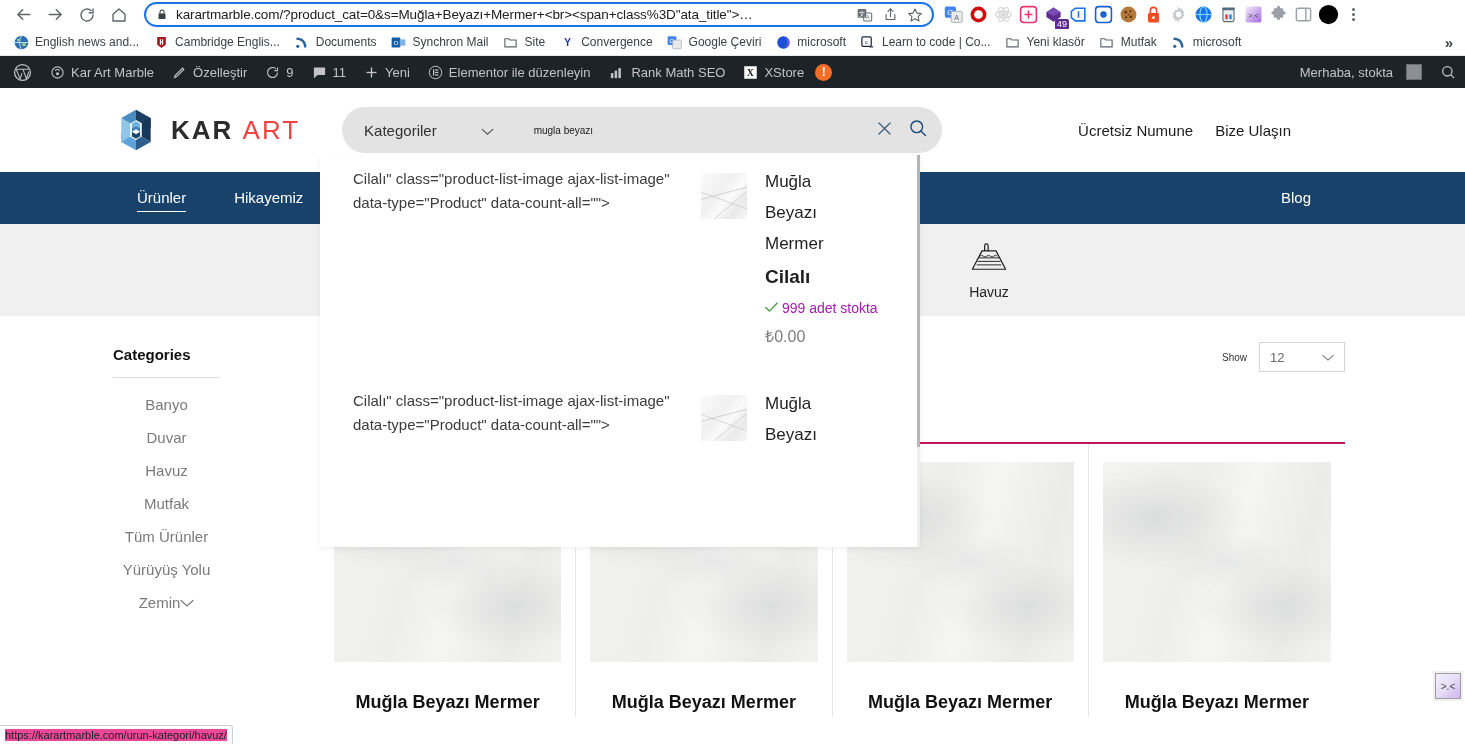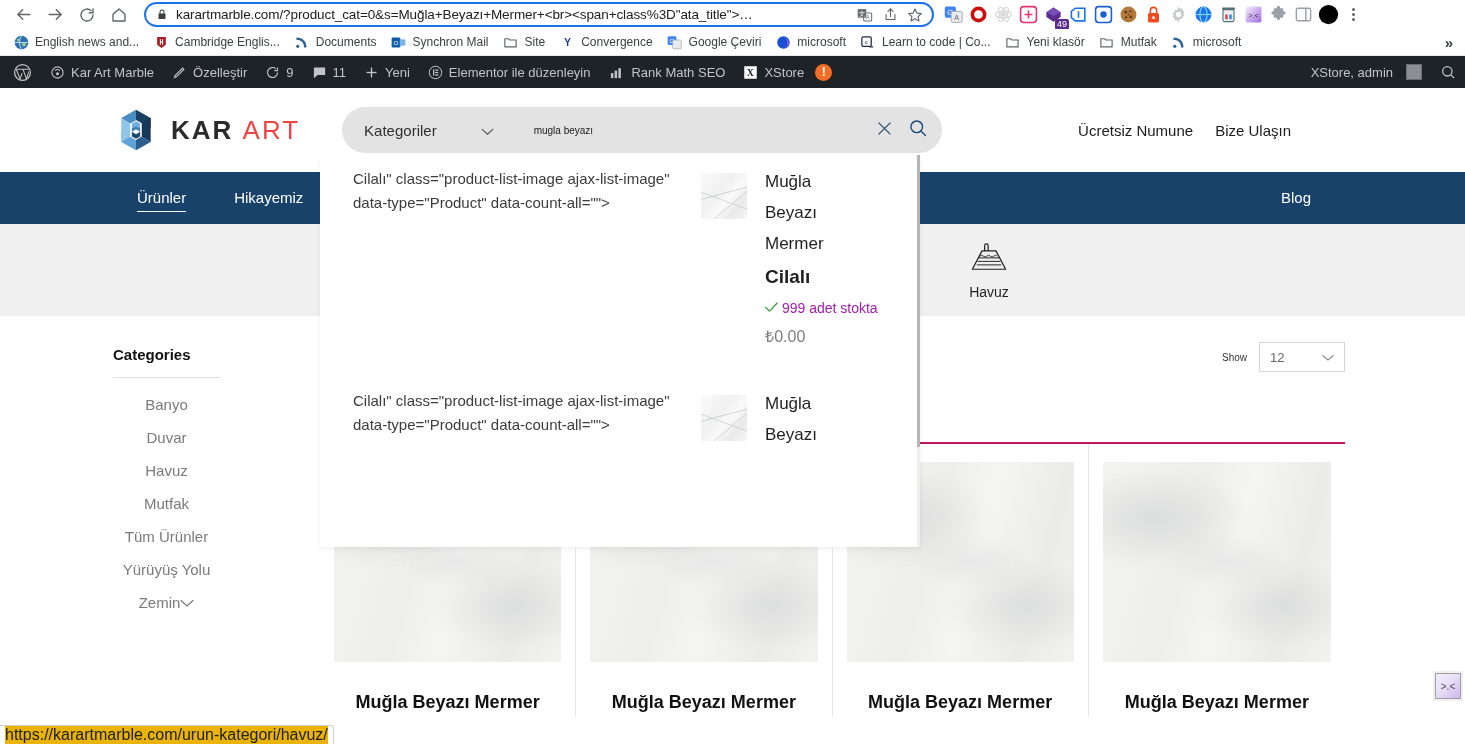--- a/index.html
+++ b/index.html
@@ -326,22 +326,22 @@
     height: 19px;
     background: #fff;
     border: 1px solid #d0d0d0;
     border-left: none; border-bottom: none;
     border-top-right-radius: 3px;
     display: flex; align-items: center;
     padding: 0 5px;
     z-index: 70;
   }
   .statusbar span {
-    font-size: 16px; color: #202124;
-    background: #eab308;
+    font-size: 11px; color: #202124;
+    background: #ec4899;
     white-space: nowrap;
   }
 </style>
 </head>
 <body>
 
 <div class="browser-top">
   <div class="nav-btns">
     <div class="nav-btn">
       <svg width="19" height="19" viewBox="0 0 24 24" fill="none" stroke="#5f6368" stroke-width="1.8" stroke-linecap="round" stroke-linejoin="round">
@@ -712,21 +712,21 @@
         <svg width="15" height="15" viewBox="0 0 24 24">
           <rect x="2" y="2" width="20" height="20" fill="#fff"></rect>
           <text x="12" y="18" font-size="15" fill="#111" text-anchor="middle" font-weight="bold" font-family="Liberation Serif">X</text>
         </svg>
       </span>
     <span>XStore</span>
     <span class="badge-orange">!</span>
   </div>
   <div class="wp-right">
     <div class="wp-item">
-      <span>XStore, admin</span>
+      <span>Merhaba, stokta</span>
       <span class="wp-avatar"></span>
     </div>
     <div class="wp-item">
       <svg width="16" height="16" viewBox="0 0 24 24" fill="none" stroke="#c3c4c7" stroke-width="1.9">
           <circle cx="11" cy="11" r="7"></circle>
           <line x1="16" y1="16" x2="21" y2="21"></line>
         </svg>
     </div>
   </div>
 </div>

